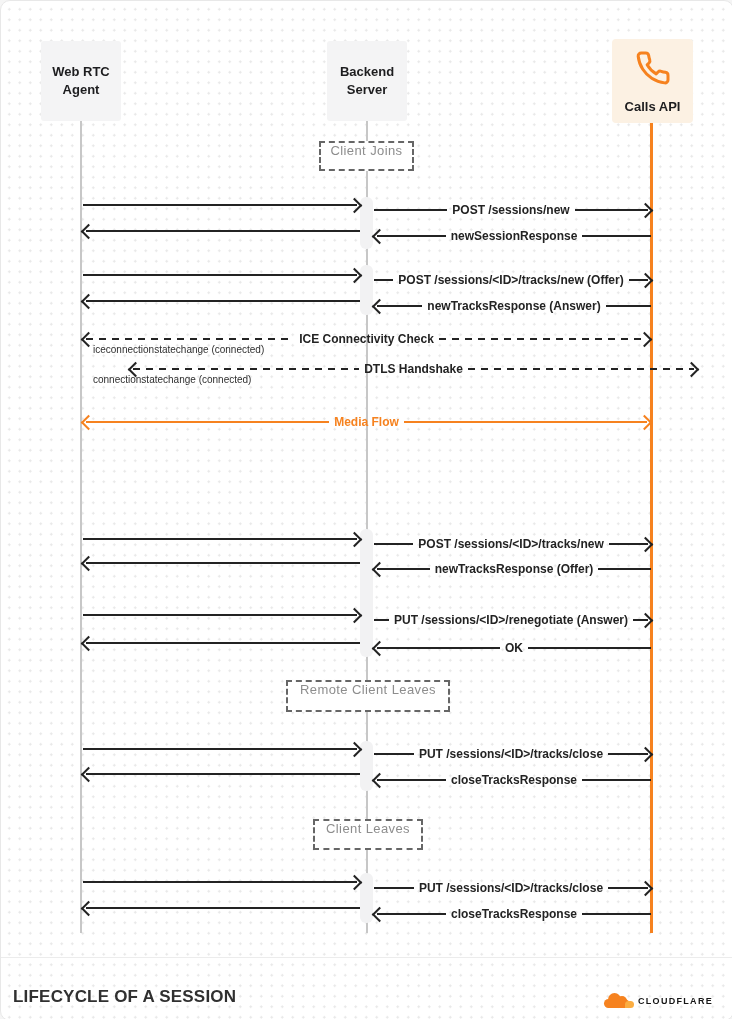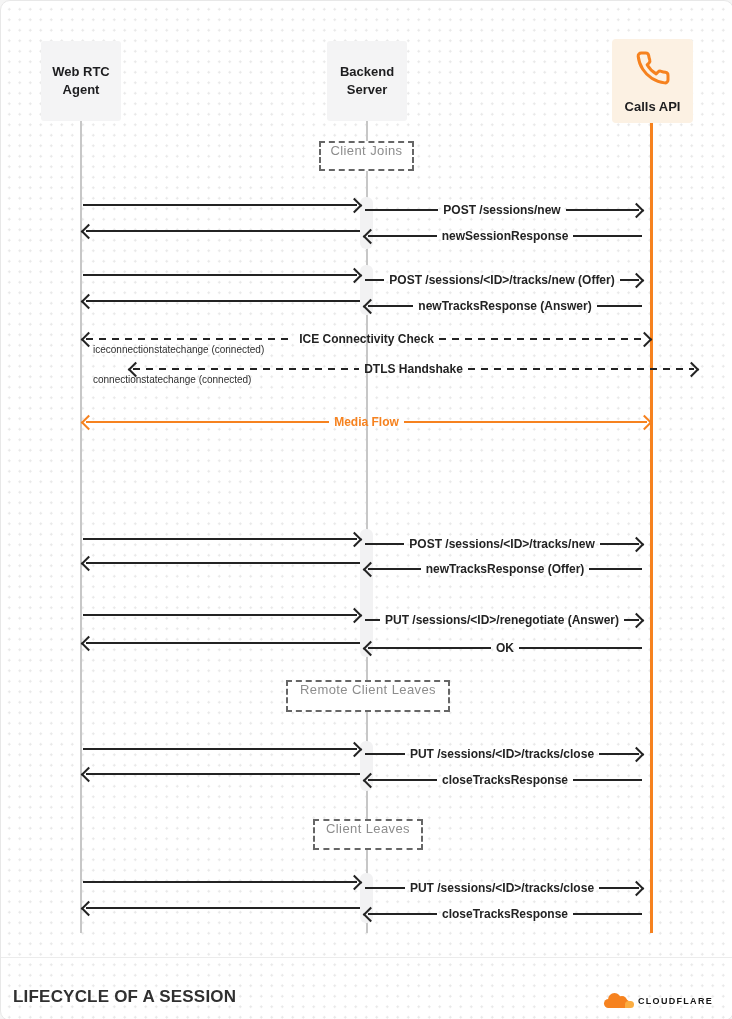--- a/index.html
+++ b/index.html
@@ -39,21 +39,21 @@
   .seg .ln { flex:1; height:0; border-top:2.4px solid currentColor; min-width:1px; }
   .seg.dashed .ln {
     border-top:none; height:2.4px;
     background:repeating-linear-gradient(90deg, currentColor 0 7px, transparent 7px 13px);
   }
   .seg .lbl { flex:none; margin:0 5px; font-size:12px; font-weight:bold; white-space:nowrap; padding-bottom:1px; }
   .ch { flex:none; width:9px; height:9px; border-top:2.4px solid currentColor; border-right:2.4px solid currentColor; }
   .ch.r { transform:rotate(45deg); margin-left:-8px; }
   .ch.l { transform:rotate(-135deg); margin-right:-8px; }
   .segA { left:82px; width:277px; }   
-  .segB { left:364px; width:277px; }  
+  .segB { left:373px; width:277px; }  
   .segF { left:82px; width:567px; }   
   
   .sub { position:absolute; left:92px; font-size:10px; color:#2e2e2e; white-space:nowrap; }
   
   .phase {
     position:absolute; border:2px dashed #666666; background:#ffffff; color:#8d8d8d;
     display:flex; justify-content:center;
     font-size:13px; font-weight:500; letter-spacing:0.4px; box-sizing:border-box; white-space:nowrap;
   }
   

